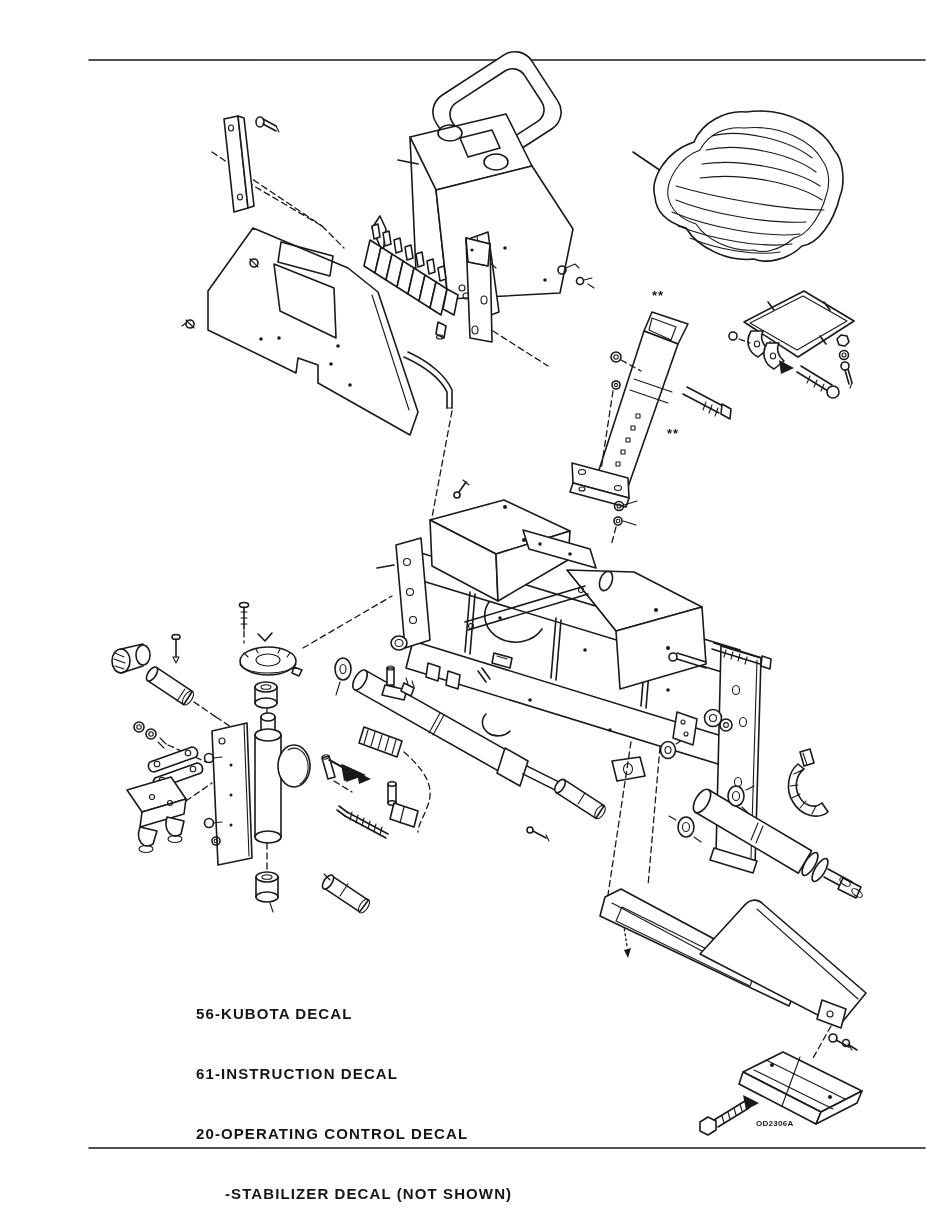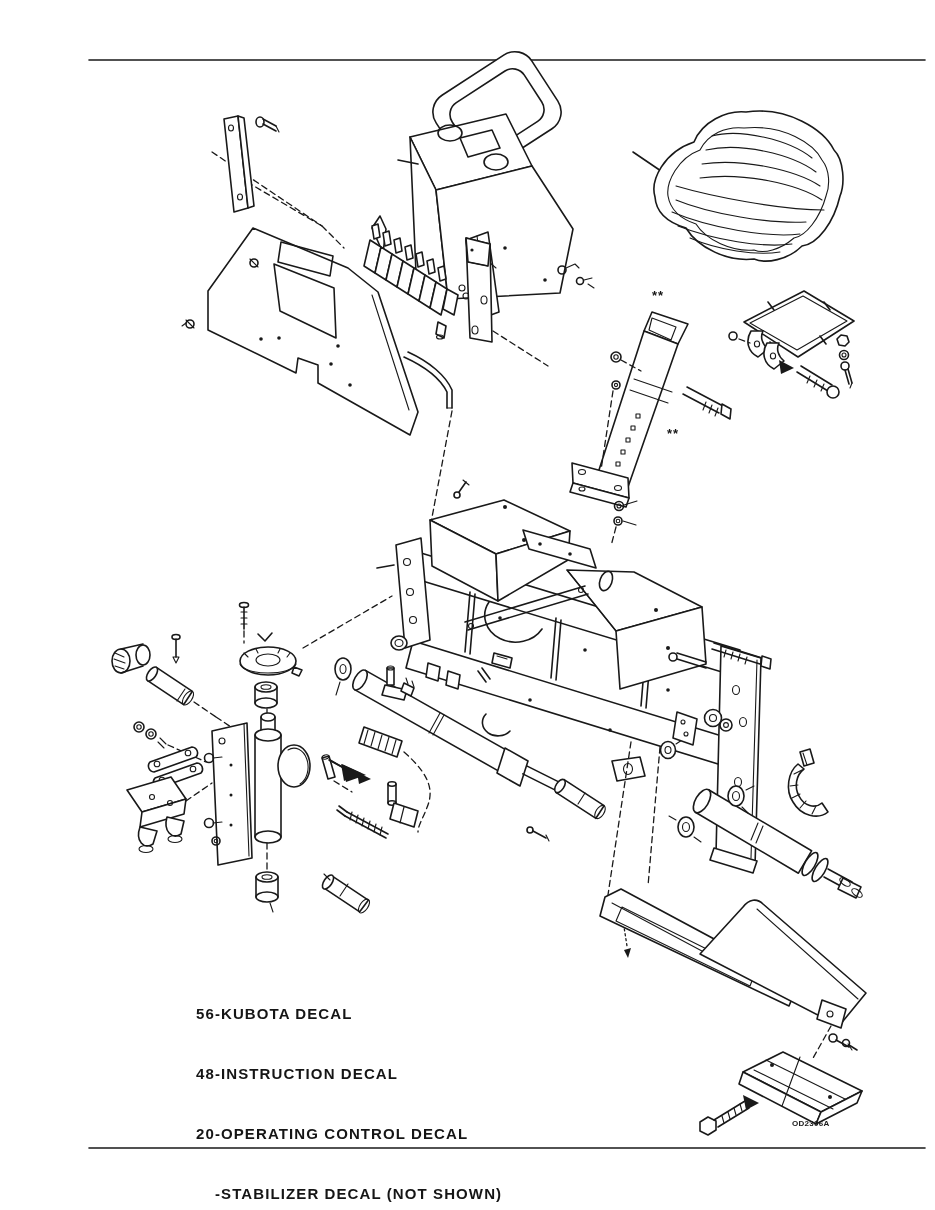--- a/index.html
+++ b/index.html
@@ -7,22 +7,22 @@
         font-family:"Liberation Sans",sans-serif;}
   svg{position:absolute;left:0;top:0;}
   .s{stroke:#191919;fill:none;stroke-width:1.6;stroke-linejoin:round;stroke-linecap:round;}
   .f{fill:#ffffff;}
   .fk{fill:#191919;stroke:none;}
   .d{stroke-dasharray:6 4;stroke-width:1.3;}
   .dt{stroke-dasharray:2 3;stroke-width:1.3;}
   .t{stroke-width:1.1;}
   .legend{position:absolute;left:196px;top:964px;color:#151515;font-size:15px;font-weight:bold;
           letter-spacing:1.1px;line-height:20px;white-space:pre;}
-  .legend .ind{margin-left:19px;}
-  .figcode{position:absolute;left:756px;top:1119px;color:#1a1a1a;font-size:8px;font-weight:bold;letter-spacing:.3px;margin-left:36px;}
+  .legend .ind{margin-left:29px;}
+  .figcode{position:absolute;left:756px;top:1119px;color:#1a1a1a;font-size:8px;font-weight:bold;letter-spacing:.3px;}
   .mark{position:absolute;color:#151515;font-size:13px;font-weight:bold;letter-spacing:1px;}
   .m1{left:652px;top:288px;} .m2{left:667px;top:426px;}
 </style>
 </head>
 <body>
 
 <div class="page">
 <svg width="935" height="1210" viewBox="0 0 935 1210">
 
   <line class="s" x1="89" y1="60" x2="925" y2="60" stroke-width="2.2"></line>
@@ -516,21 +516,21 @@
     </g>
     <g>
       <circle class="s" cx="846" cy="1043" r="3.5"></circle>
           <path class="s" d="M849,1045 L857,1050"></path>
     </g>
   </g>
 </svg>
 
 <div class="legend">
   <div>56-KUBOTA DECAL</div>
-  <div>48-INSTRUCTION DECAL</div>
+  <div>61-INSTRUCTION DECAL</div>
   <div>20-OPERATING CONTROL DECAL</div>
   <div class="ind">-STABILIZER DECAL (NOT SHOWN)</div>
   
 </div>
 <div class="figcode">OD2306A</div>
 <span class="mark m1">**</span>
 <span class="mark m2">**</span>
 </div>
 
 </body></html>

